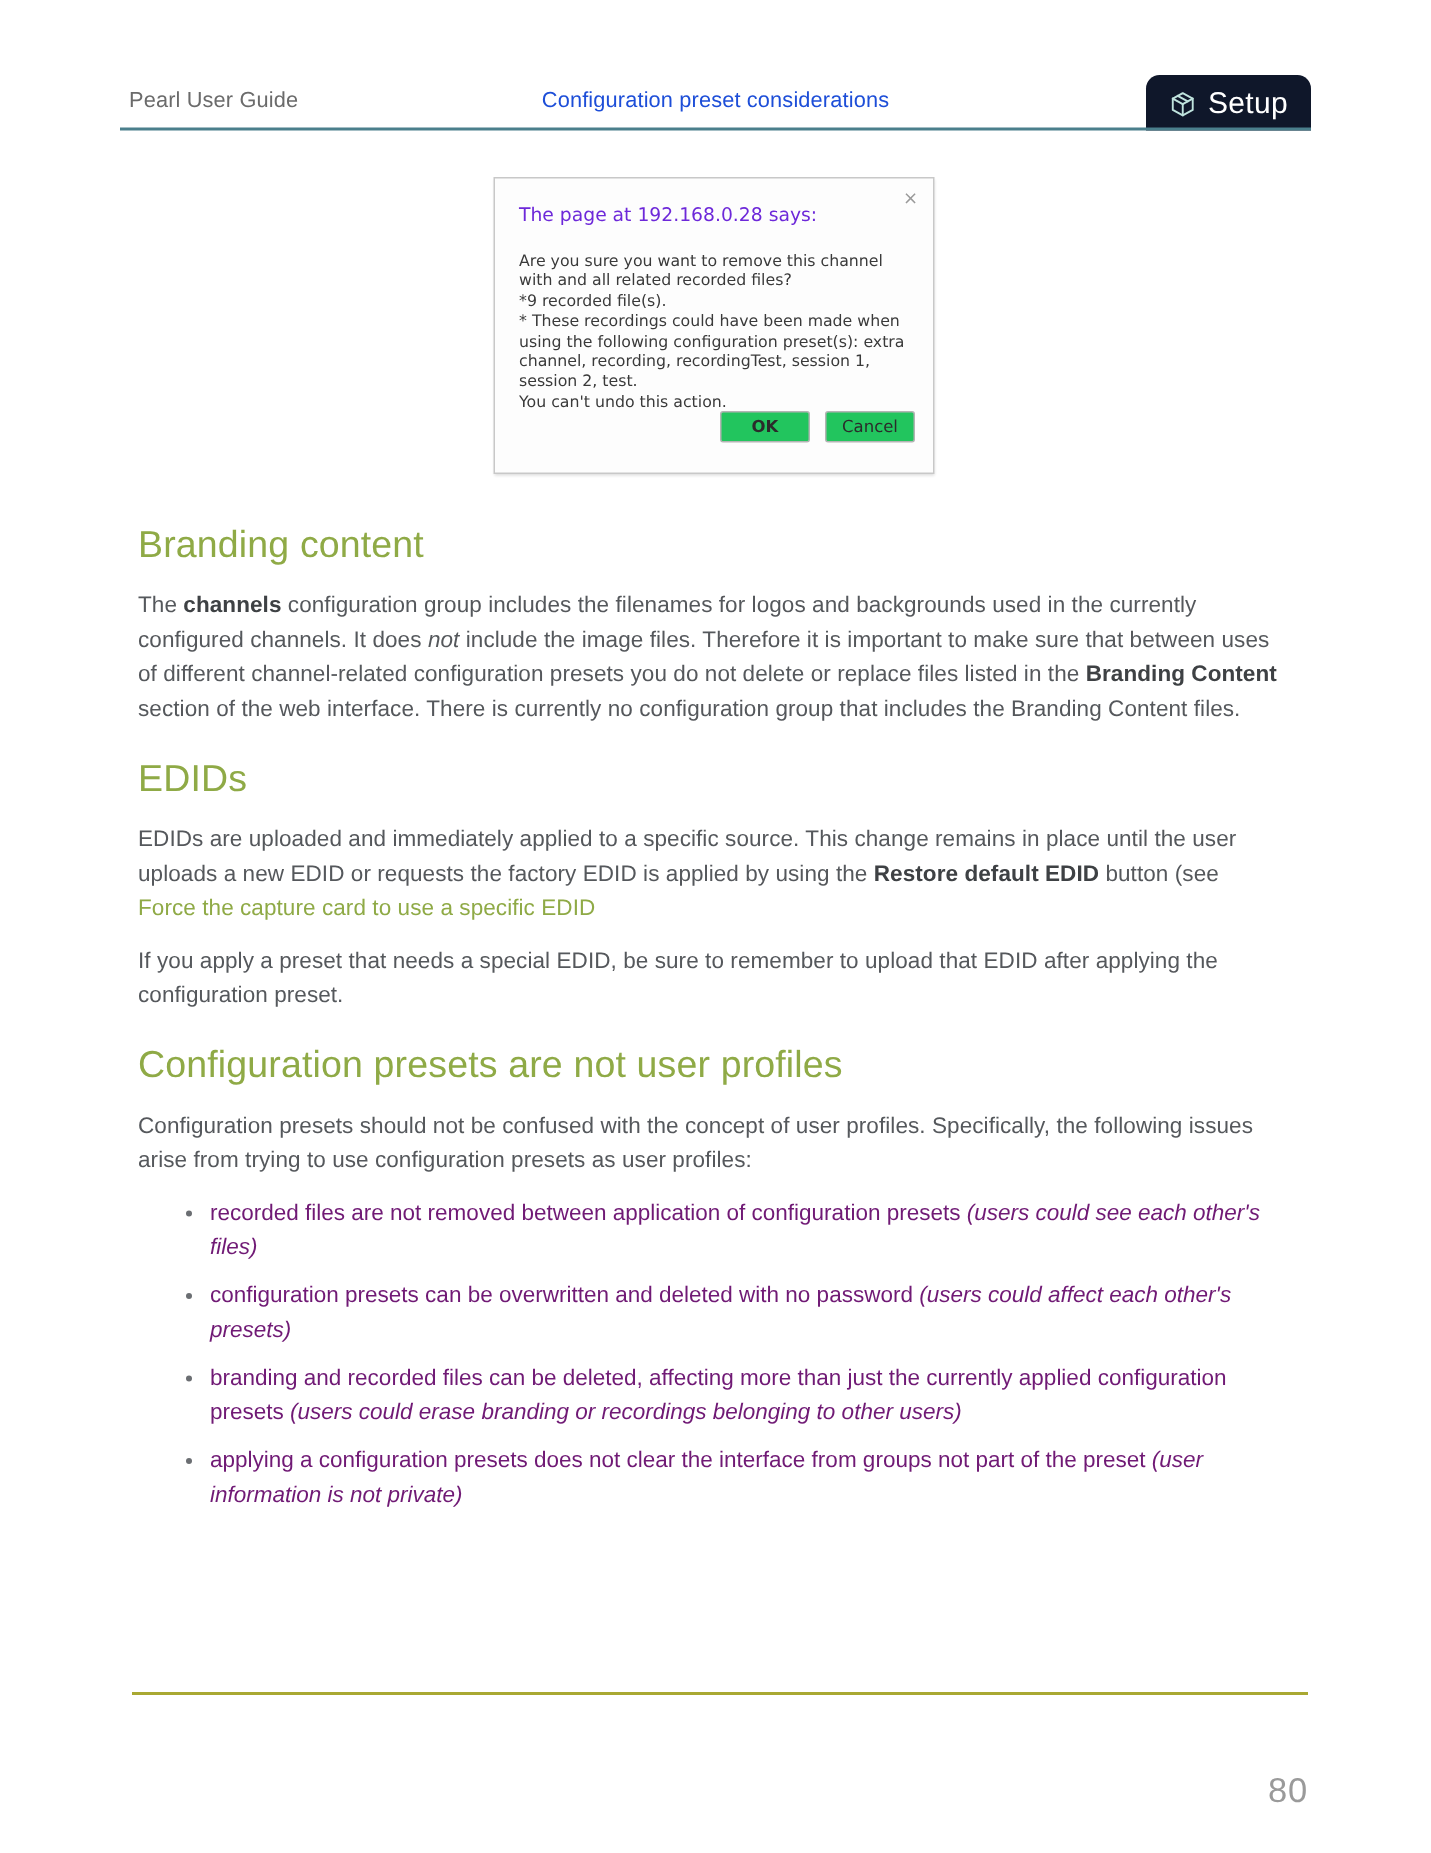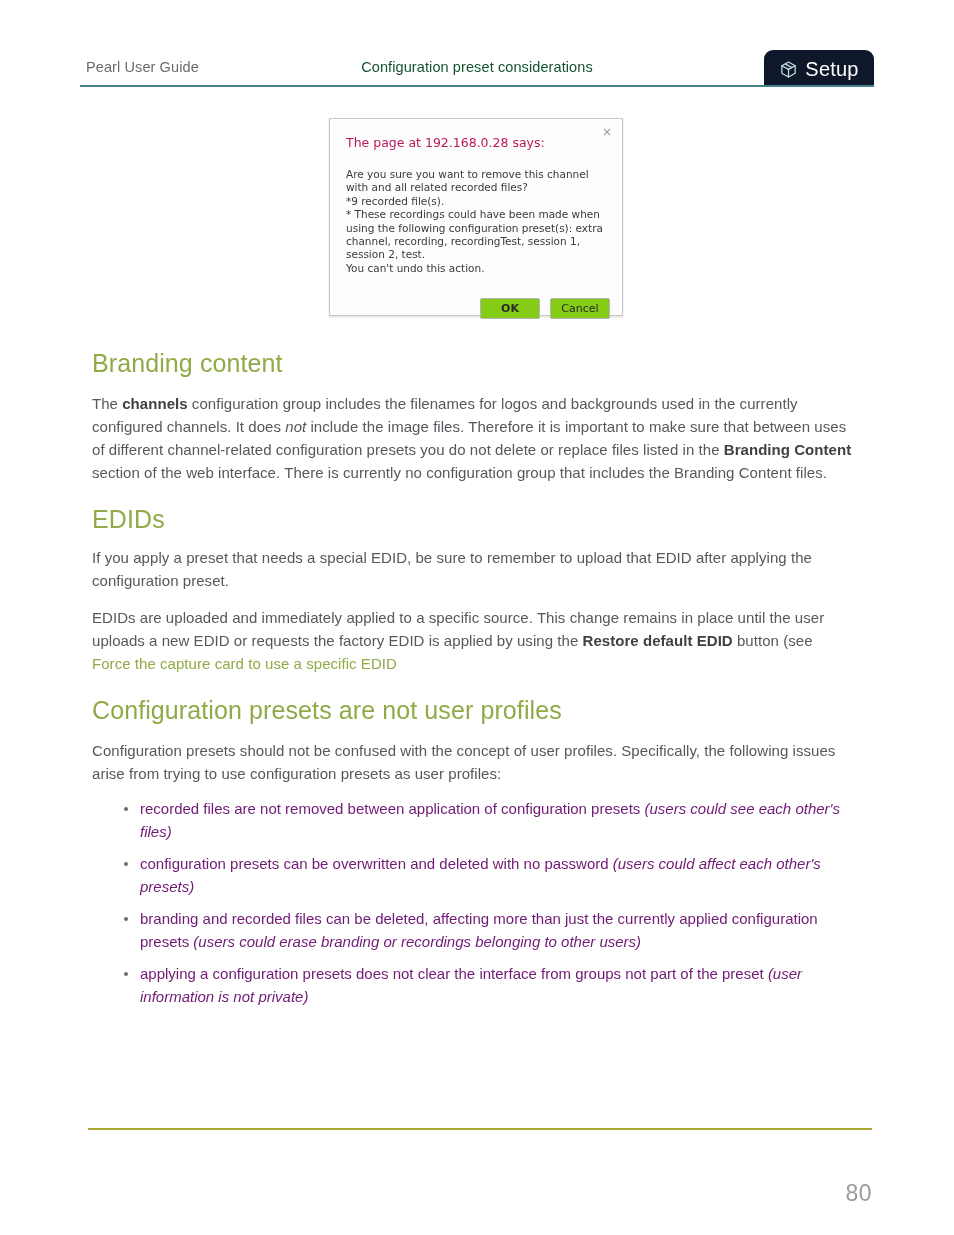--- a/index.html
+++ b/index.html
@@ -50,21 +50,21 @@
     letter-spacing: .1px;
     white-space: nowrap;
   }
   .header-center {
     position: absolute;
     left: 0;
     top: 7px;
     width: 794px;
     text-align: center;
     font-size: 14.5px;
-    color: #14532d;
+    color: #1d4ed8;
     letter-spacing: .1px;
   }
   .setup-tab {
     position: absolute;
     left: 684px;
     top: -2px;
     width: 110px;
     height: 37px;
     background: #0f172a;
     border-radius: 9px 9px 0 0;
@@ -97,21 +97,21 @@
     background: #fdfdfd;
     border: 1px solid #c8c8c8;
     box-shadow: 0 1px 2px rgba(0,0,0,0.14);
     box-sizing: border-box;
   }
   .alert-title {
     position: absolute;
     left: 16px;
     top: 16px;
     font-size: 12.5px;
-    color: #be185d;
+    color: #6d28d9;
     font-family: "DejaVu Sans", sans-serif;
     white-space: nowrap;
   }
   .alert-close {
     position: absolute;
     right: 8px;
     top: 6px;
     width: 14px;
     height: 14px;
     font-size: 12px;
@@ -139,32 +139,31 @@
     width: 294px;
     display: flex;
     justify-content: flex-end;
     gap: 10px;
     padding-right: 14px;
     box-sizing: border-box;
   }
   .alert-btn {
     width: 60px;
     height: 21px;
-    background: #84cc16;
+    background: #22c55e;
     border: 1px solid #b4b4b4;
     border-radius: 2px;
     font-size: 11px;
     color: #2b2b2b;
     font-family: "DejaVu Sans", sans-serif;
     display: flex;
     align-items: center;
     justify-content: center;
     box-sizing: border-box;
     padding: 0;
-    margin-top: 24px;
   }
   .alert-btn.primary { font-weight: bold; }
 
   
   .content {
     position: absolute;
     left: 92px;
     top: 340px;
     width: 768px;
   }
@@ -286,23 +285,23 @@
   </div>
 
   <div class="content">
 
     <h2 class="section-title h-branding">Branding content</h2>
 
     <p class="body p-branding"><span>The </span><span class="bold">channels</span><span> configuration group includes the filenames for logos and backgrounds used in the currently configured channels. It does </span><span class="ital">not</span><span> include the image files. Therefore it is important to make sure that between uses of different channel-related configuration presets you do not delete or replace files listed in the </span><span class="bold">Branding Content</span><span> section of the web interface. There is currently no configuration group that includes the Branding Content files.</span></p>
 
     <h2 class="section-title h-edids">EDIDs</h2>
 
+    <p class="body p-edids1"><span>EDIDs are uploaded and immediately applied to a specific source. This change remains in place until the user uploads a new EDID or requests the factory EDID is applied by using the </span><span class="bold">Restore default EDID</span><span> button (see </span><br><span class="link-green">Force the capture card to use a specific EDID</span></p>
+
     <p class="body p-edids2">If you apply a preset that needs a special EDID, be sure to remember to upload that EDID after applying the configuration preset.</p>
-
-    <p class="body p-edids1"><span>EDIDs are uploaded and immediately applied to a specific source. This change remains in place until the user uploads a new EDID or requests the factory EDID is applied by using the </span><span class="bold">Restore default EDID</span><span> button (see </span><br><span class="link-green">Force the capture card to use a specific EDID</span></p>
 
     <h2 class="section-title h-profiles">Configuration presets are not user profiles</h2>
 
     <p class="body p-profiles">Configuration presets should not be confused with the concept of user profiles. Specifically, the following issues arise from trying to use configuration presets as user profiles:</p>
 
     <ul class="bullets">
       <li><span>recorded files are not removed between application of configuration presets </span><span class="ital">(users could see each other's files)</span></li>
       <li><span>configuration presets can be overwritten and deleted with no password </span><span class="ital">(users could affect each other's presets)</span></li>
       <li><span>branding and recorded files can be deleted, affecting more than just the currently applied configuration presets </span><span class="ital">(users could erase branding or recordings belonging to other users)</span></li>
       <li><span>applying a configuration presets does not clear the interface from groups not part of the preset </span><span class="ital">(user information is not private)</span></li>

